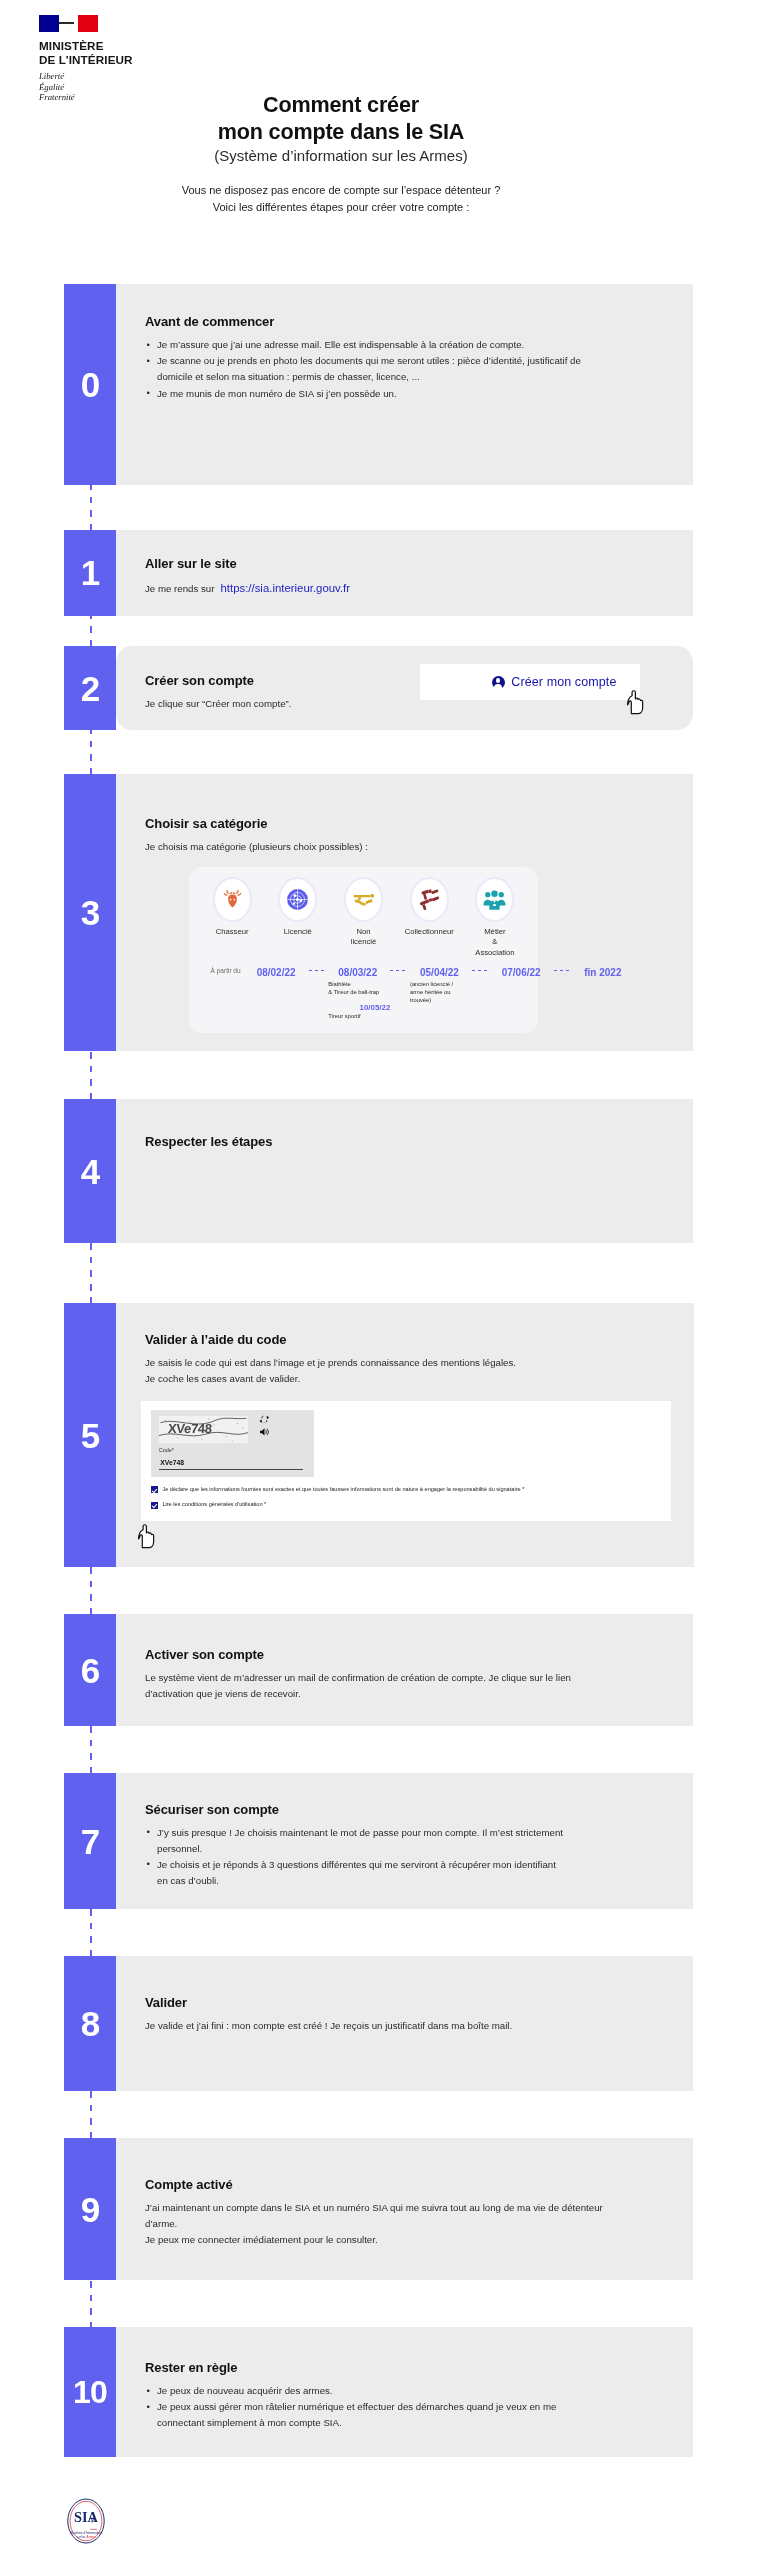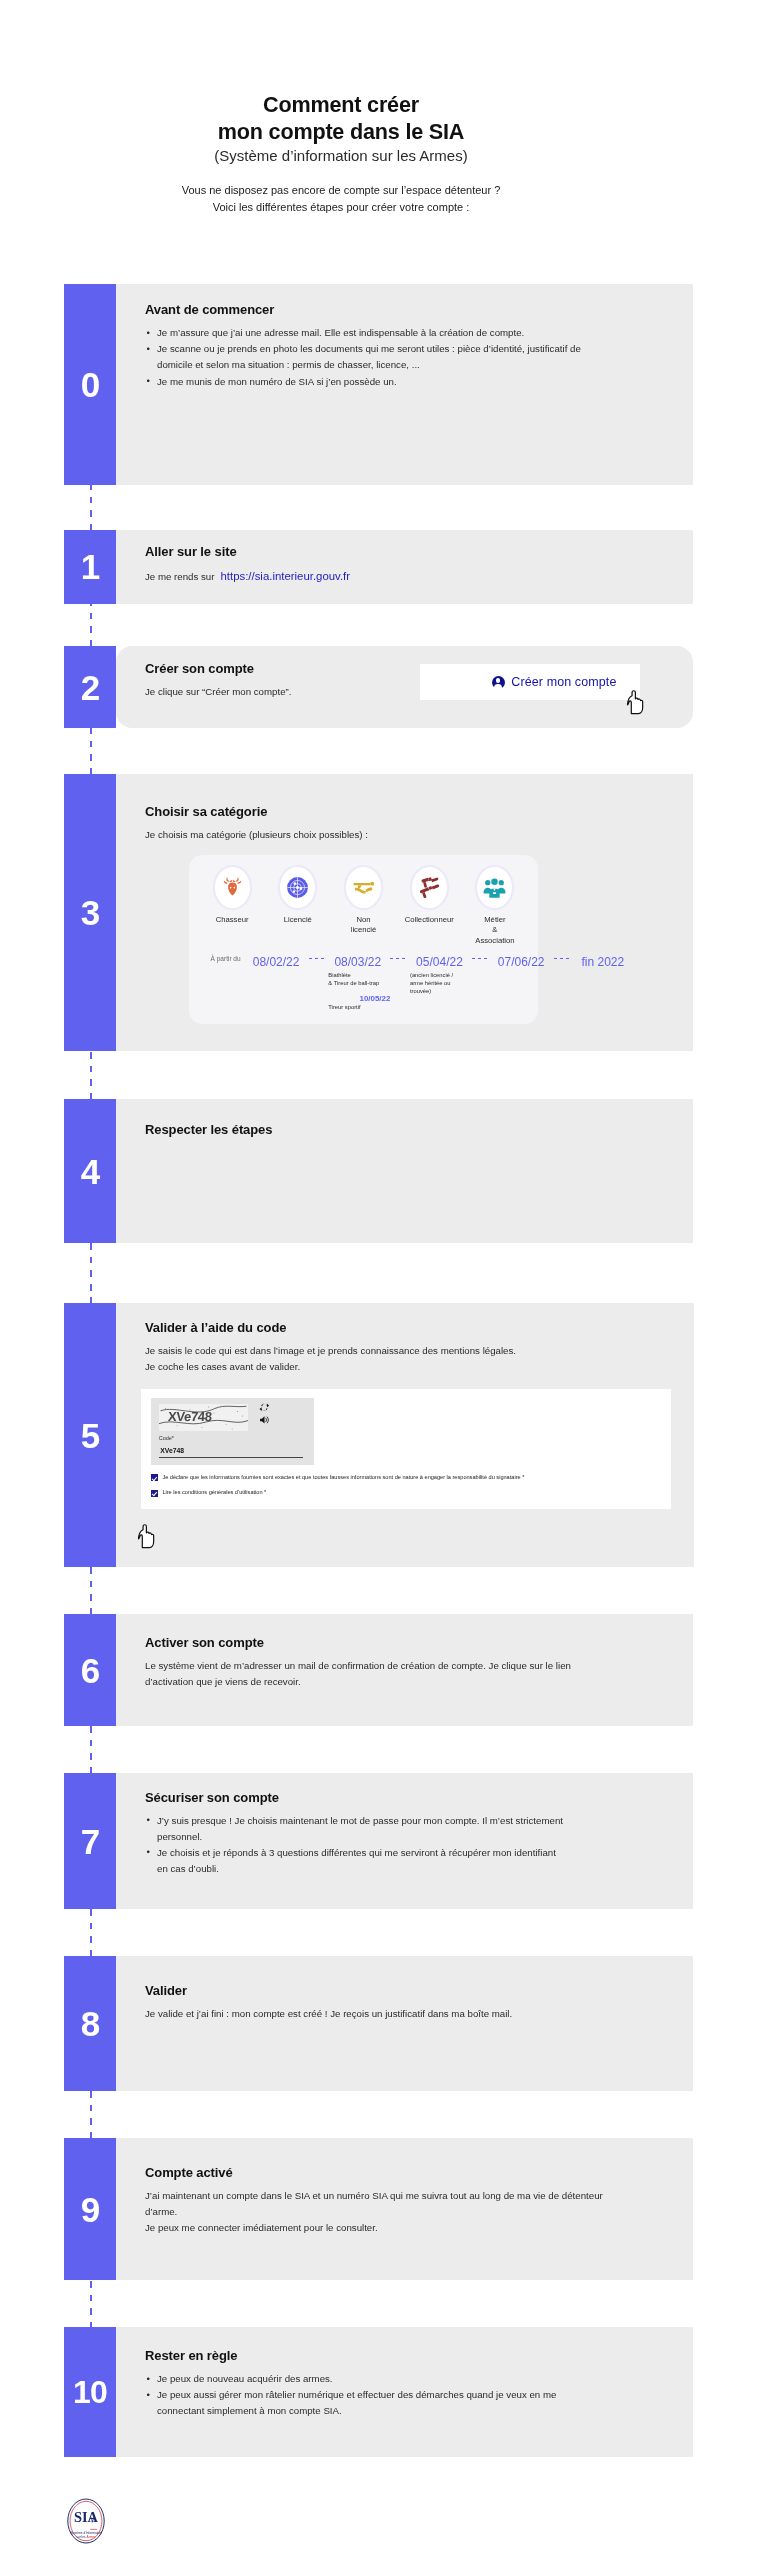--- a/index.html
+++ b/index.html
@@ -54,21 +54,21 @@
   }
   .num-col .num {
     color: #ffffff; font-weight: 700; font-size: 35px; line-height: 1;
     letter-spacing: -0.8px;
   }
   .num-col.wide-num .num { font-size: 32px; }
   .content-col {
     flex: 1; background: #ececec; padding: 18px 23px 18px 29px;
   }
   .step-title {
-    font-size: 13px; font-weight: 700; color: #111111; letter-spacing: -0.1px;
+    font-size: 13px; font-weight: 700; color: #111111; letter-spacing: -0.1px; margin-top: 12px;
   }
   .step-text {
     margin-top: 8.3px; font-size: 9.7px; line-height: 1.66; color: #2a2a2a;
     max-width: 470px;
   }
   ul.step-list { list-style: none; margin-top: 8.3px; }
   ul.step-list li {
     position: relative; padding-left: 12px; font-size: 9.7px;
     line-height: 1.66; color: #2a2a2a; max-width: 470px;
   }
@@ -128,21 +128,21 @@
   }
   .cat-bubble svg { display: block; }
   .cat-name { font-size: 7.7px; line-height: 1.32; color: #2a2a2a; }
   .cat-dates { display: flex; align-items: flex-start; margin-top: 9px; }
   .apartir {
     font-size: 6.5px; color: #6a6a6a; width: 44px; flex: 0 0 44px;
     text-align: right; padding-right: 3px; padding-top: 0.8px;
   }
   .date-track { display: flex; flex: 1; align-items: flex-start; }
   .date-cell { width: 65px; text-align: center; }
-  .date-val { font-size: 12px; font-weight: 400; color: #6161f0; white-space: nowrap; }
+  .date-val { font-size: 10px; font-weight: 700; color: #6161f0; white-space: nowrap; }
   .date-note {
     font-size: 5.8px; line-height: 1.38; color: #2a2a2a; margin-top: 3.8px;
     text-align: left; padding-left: 3px;
   }
   .date-val2 { font-size: 7.9px; font-weight: 700; color: #6161f0; margin-top: 5.3px; text-align: right; padding-left: 3px; margin-left: 7px; }
   .dash-sep {
     flex: 0 0 16.7px; margin-top: 3px; height: 1.5px;
     background: repeating-linear-gradient(to right, #6161f0 0 3px, transparent 3px 6px);
   }
 
@@ -186,20 +186,36 @@
 
   
   .sia-stamp { position: absolute; left: 64px; top: 2496px; width: 44px; height: 50px; }
   .sia-stamp svg { display: block; }
 </style>
 </head>
 <body>
 
 <div class="page">
 
+  <div class="gov-logo">
+    <div class="flag">
+      <div class="b"></div>
+        <div class="w"></div>
+        <div class="r"></div>
+    </div>
+    <div class="gov-name">
+      <div>MINISTÈRE</div>
+      <div>DE L’INTÉRIEUR</div>
+    </div>
+    <div class="devise">
+      <div>Liberté</div>
+      <div>Égalité</div>
+      <div>Fraternité</div>
+    </div>
+  </div>
 
   <div class="title-wrap">
     <div class="title-main">
       <div>Comment créer</div>
       <div>mon compte dans le SIA</div>
     </div>
     <div class="title-sub">(Système d’information sur les Armes)</div>
     <div class="intro">
       <div>Vous ne disposez pas encore de compte sur l’espace détenteur ?</div>
       <div>Voici les différentes étapes pour créer votre compte :</div>

